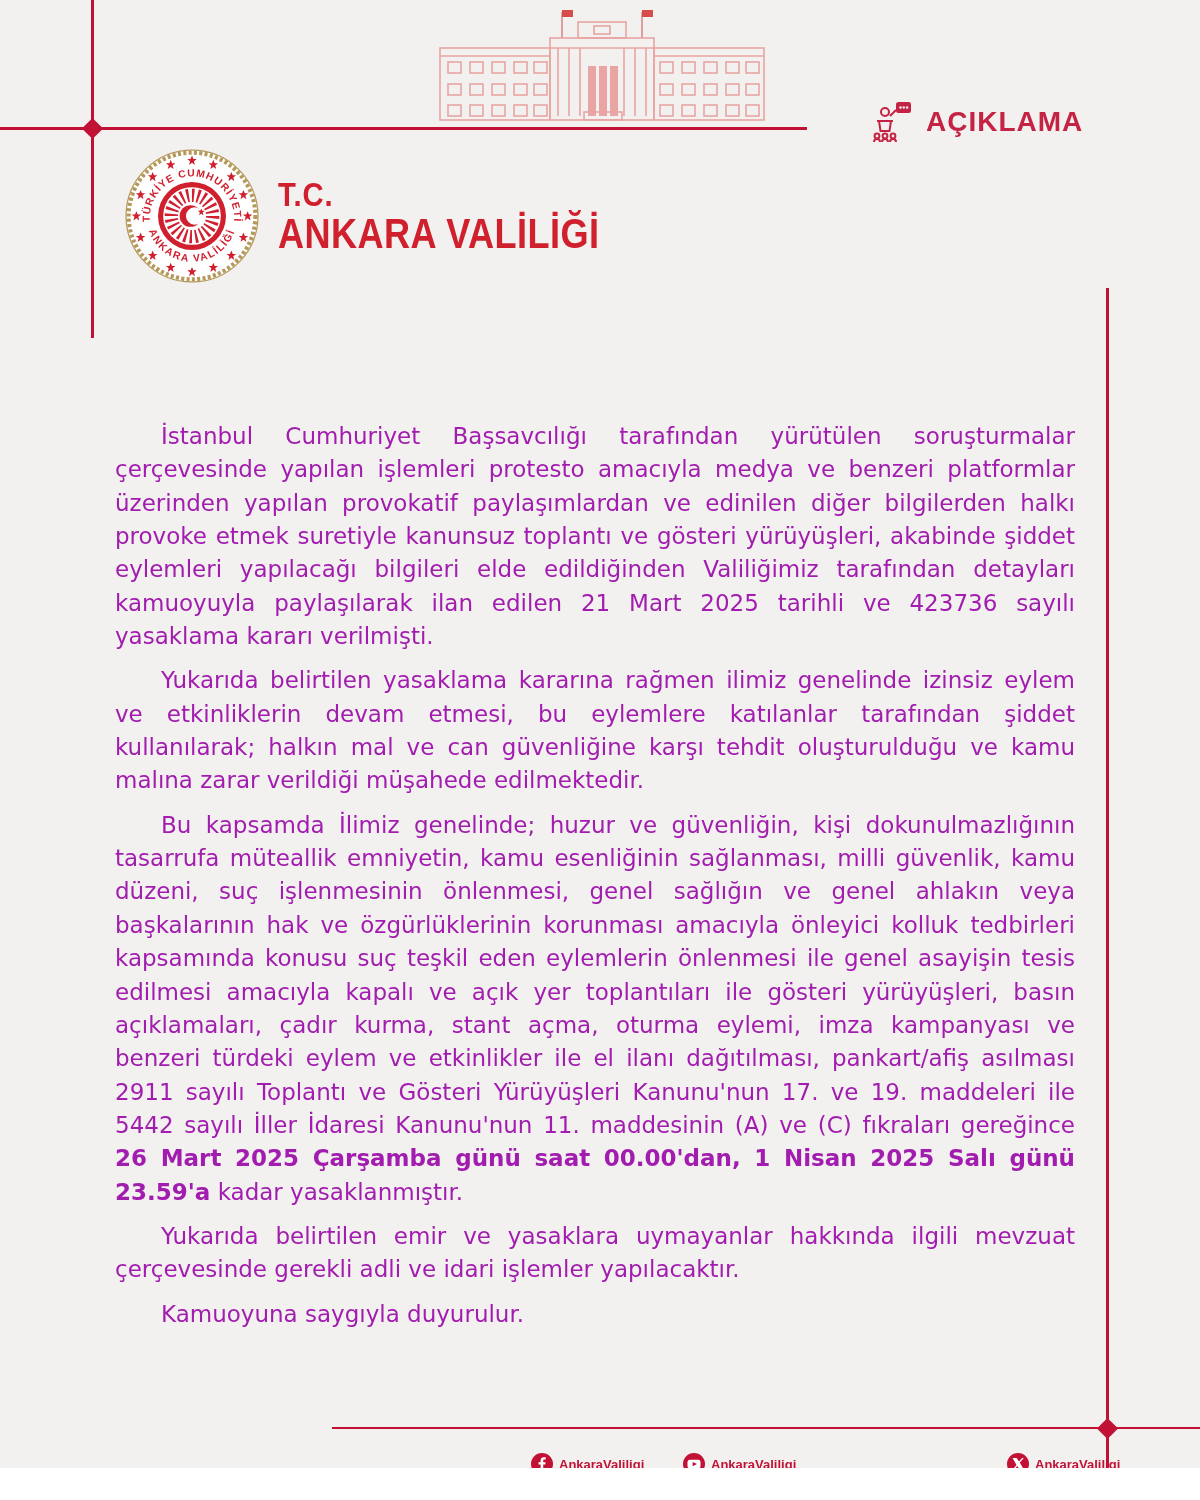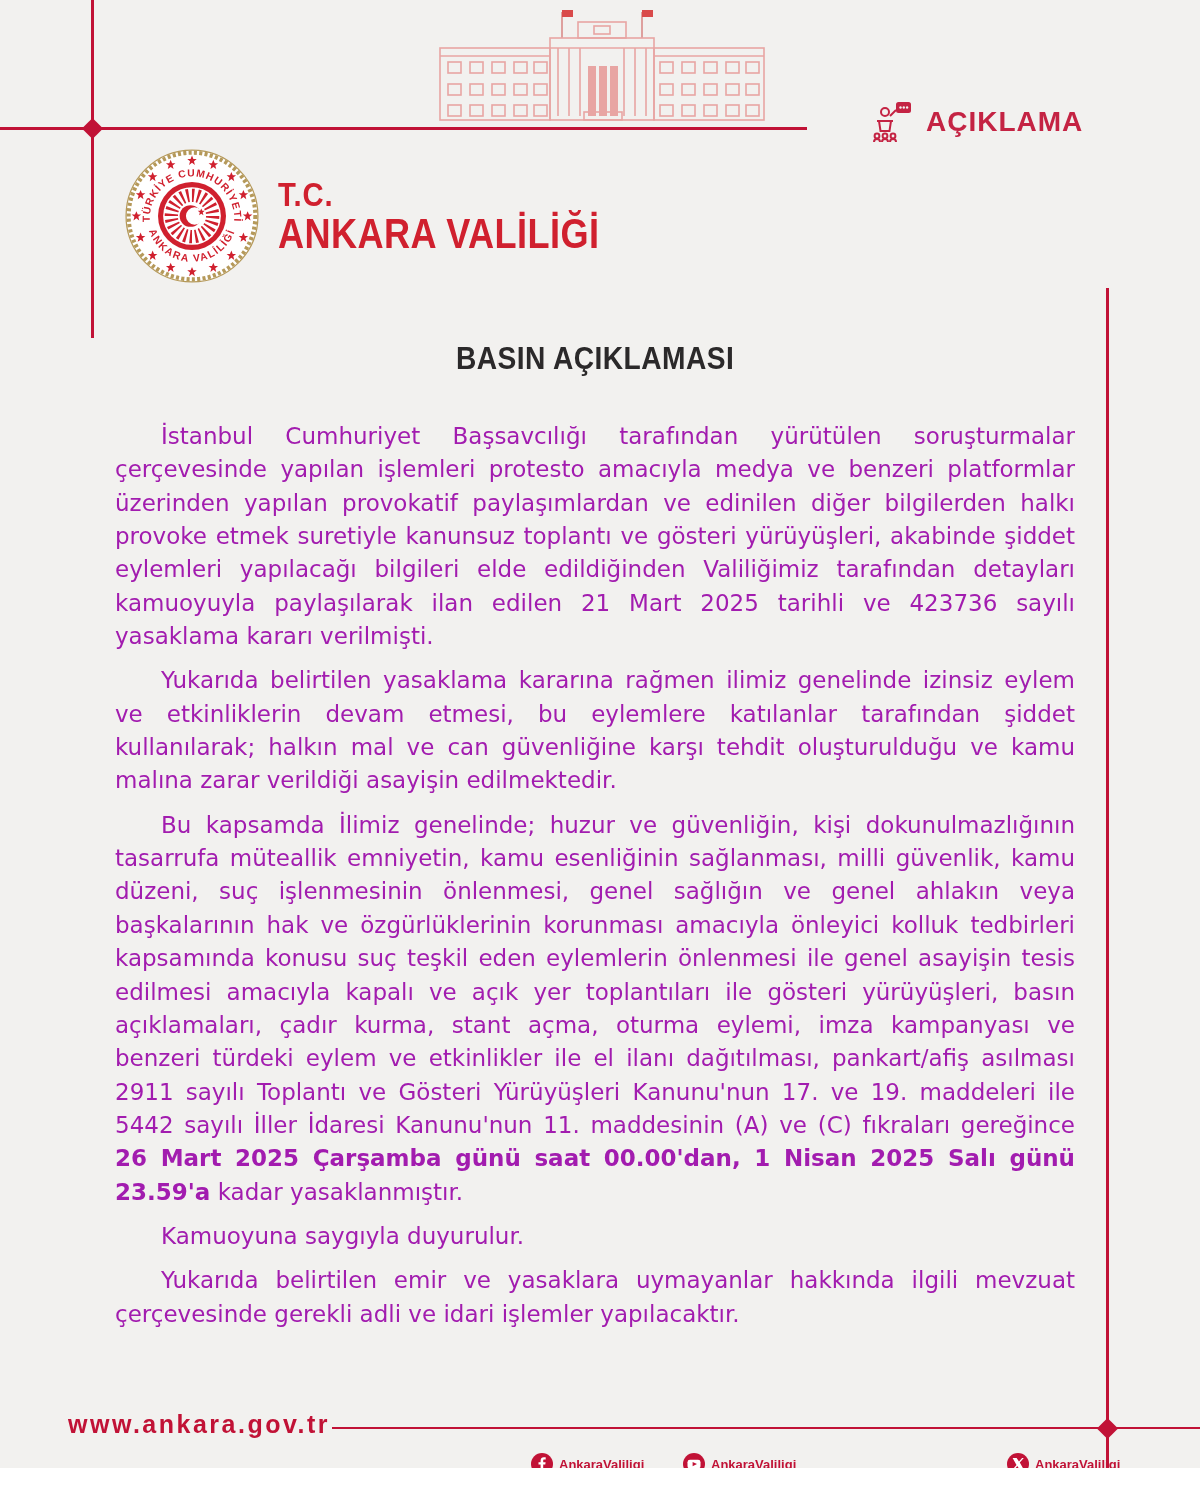--- a/index.html
+++ b/index.html
@@ -180,33 +180,29 @@
     <circle cx="64.5" cy="66" r="10.5" fill="#d0202e"></circle>
     <circle cx="68.5" cy="66" r="8.4" fill="#ffffff"></circle>
     <path transform="translate(75,62)" fill="#d0202e" d="M0,-3.4 L1,-1 L3.4,-1 L1.4,0.6 L2.1,3.2 L0,1.7 L-2.1,3.2 L-1.4,0.6 L-3.4,-1 L-1,-1 Z"></path>
   </svg>
 
   <div class="agency">
     <div class="tc">T.C.</div>
     <div class="name">ANKARA VALİLİĞİ</div>
   </div>
 
-  <div class="doc-title-wrap">
-    <span class="doc-title">BASIN AÇIKLAMASI</span>
-  </div>
 
   <div class="body-text">
       <p><span>İstanbul Cumhuriyet Başsavcılığı tarafından yürütülen soruşturmalar çerçevesinde yapılan işlemleri protesto amacıyla medya ve benzeri platformlar üzerinden yapılan provokatif paylaşımlardan ve edinilen diğer bilgilerden halkı provoke etmek suretiyle kanunsuz toplantı ve gösteri yürüyüşleri, akabinde şiddet eylemleri yapılacağı bilgileri elde edildiğinden Valiliğimiz tarafından detayları kamuoyuyla paylaşılarak ilan edilen 21 Mart 2025 tarihli ve 423736 sayılı yasaklama kararı verilmişti.</span></p>
-      <p><span>Yukarıda belirtilen yasaklama kararına rağmen ilimiz genelinde izinsiz eylem ve etkinliklerin devam etmesi, bu eylemlere katılanlar tarafından şiddet kullanılarak; halkın mal ve can güvenliğine karşı tehdit oluşturulduğu ve kamu malına zarar verildiği asayişin edilmektedir.</span></p>
+      <p><span>Yukarıda belirtilen yasaklama kararına rağmen ilimiz genelinde izinsiz eylem ve etkinliklerin devam etmesi, bu eylemlere katılanlar tarafından şiddet kullanılarak; halkın mal ve can güvenliğine karşı tehdit oluşturulduğu ve kamu malına zarar verildiği müşahede edilmektedir.</span></p>
       <p><span>Bu kapsamda İlimiz genelinde; huzur ve güvenliğin, kişi dokunulmazlığının tasarrufa müteallik emniyetin, kamu esenliğinin sağlanması, milli güvenlik, kamu düzeni, suç işlenmesinin önlenmesi, genel sağlığın ve genel ahlakın veya başkalarının hak ve özgürlüklerinin korunması amacıyla önleyici kolluk tedbirleri kapsamında konusu suç teşkil eden eylemlerin önlenmesi ile genel asayişin tesis edilmesi amacıyla kapalı ve açık yer toplantıları ile gösteri yürüyüşleri, basın açıklamaları, çadır kurma, stant açma, oturma eylemi, imza kampanyası ve benzeri türdeki eylem ve etkinlikler ile el ilanı dağıtılması, pankart/afiş asılması 2911 sayılı Toplantı ve Gösteri Yürüyüşleri Kanunu'nun 17. ve 19. maddeleri ile 5442 sayılı İller İdaresi Kanunu'nun 11. maddesinin (A) ve (C) fıkraları gereğince </span><span class="b">26 Mart 2025 Çarşamba günü saat 00.00'dan, 1 Nisan 2025 Salı günü 23.59'a</span><span> kadar yasaklanmıştır.</span></p>
+      <p><span>Yukarıda belirtilen emir ve yasaklara uymayanlar hakkında ilgili mevzuat çerçevesinde gerekli adli ve idari işlemler yapılacaktır.</span></p>
       <p><span>Kamuoyuna saygıyla duyurulur.</span></p>
-      <p><span>Yukarıda belirtilen emir ve yasaklara uymayanlar hakkında ilgili mevzuat çerçevesinde gerekli adli ve idari işlemler yapılacaktır.</span></p>
-    </div>
-
-  <div class="website">www.ankara.gov.tr</div>
+    </div>
+
 
   <div class="social-row">
     <div class="social s0">
       <svg width="24" height="24" viewBox="0 0 24 24">
         <circle cx="12" cy="12" r="11" fill="#c11236"></circle>
         <path fill="#ffffff" d="M13.2 19 L13.2 12.6 L15.3 12.6 L15.6 10.2 L13.2 10.2 L13.2 8.7 C13.2 8 13.4 7.5 14.4 7.5 L15.7 7.5 L15.7 5.3 C15.5 5.3 14.7 5.2 13.8 5.2 C11.9 5.2 10.6 6.4 10.6 8.5 L10.6 10.2 L8.5 10.2 L8.5 12.6 L10.6 12.6 L10.6 19 Z"></path>
       </svg>
       <span class="handle">AnkaraValiligi</span>
     </div>
     <div class="social s1">

